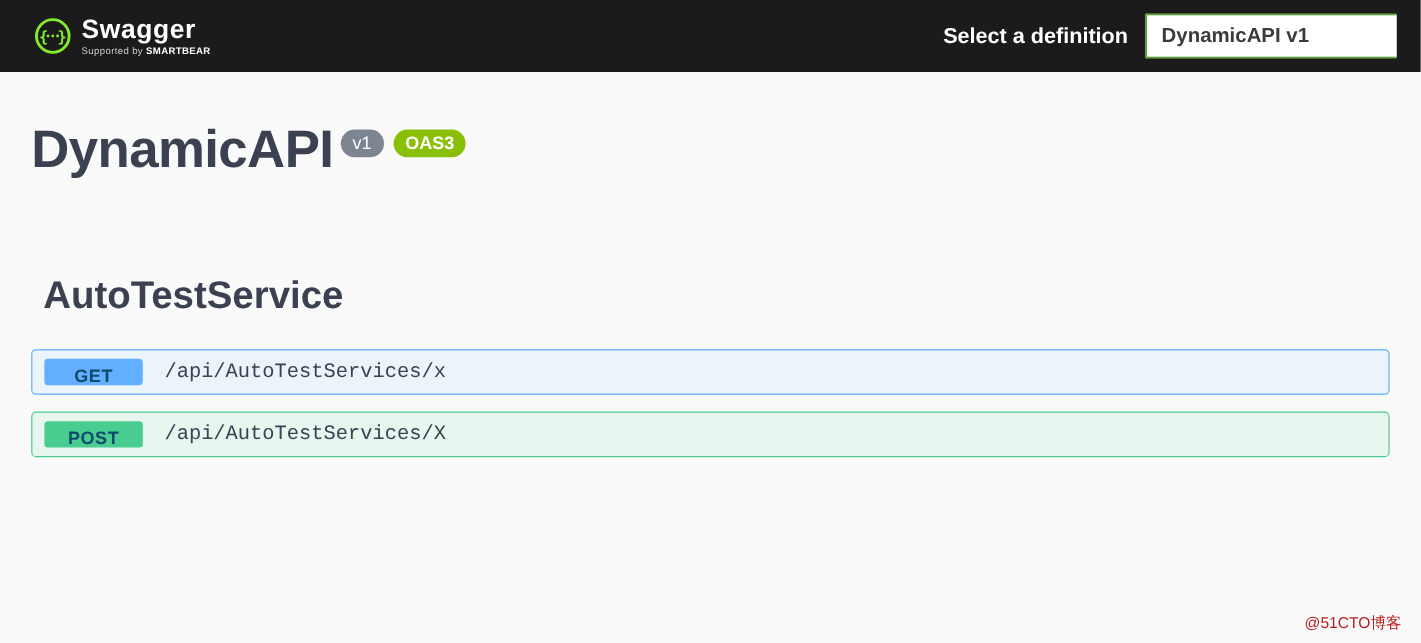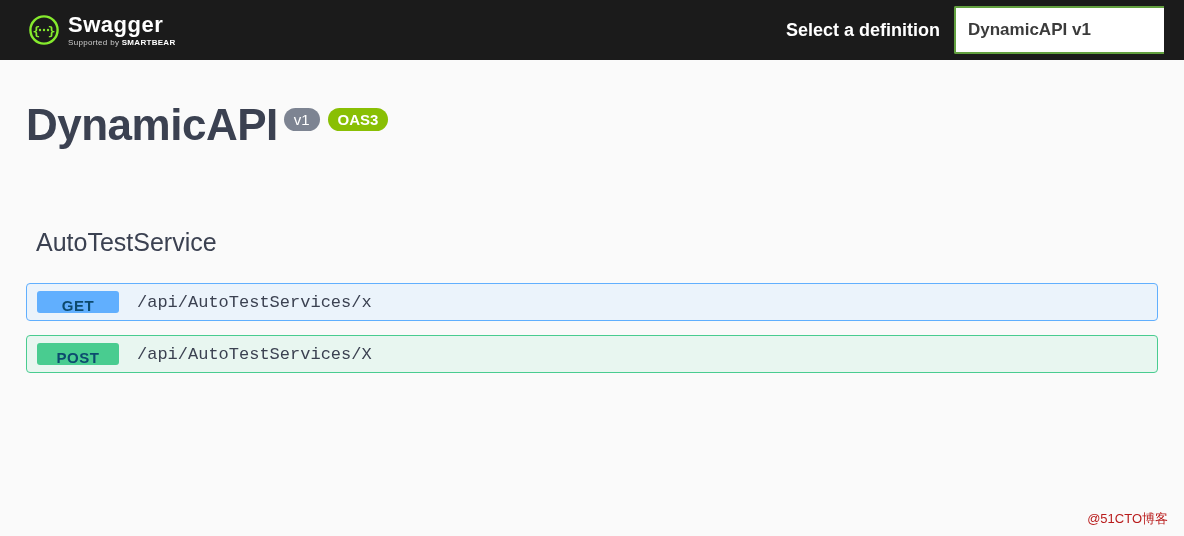--- a/index.html
+++ b/index.html
@@ -61,21 +61,21 @@
     }
     .select-label {
       color: #fff;
       font-weight: 700;
       font-size: 18px;
     }
     .definition-select {
       background: #fff;
       border: 2px solid #62a03f;
       border-right: none;
-      height: 48px;
+      height: 38px;
       min-width: 210px;
       padding: 0 12px;
       font-size: 17px;
       font-weight: 600;
       color: #3b3b3b;
       display: flex;
       align-items: center;
       border-radius: 2px 0 0 2px;
       cursor: pointer;
     }
@@ -118,22 +118,22 @@
       color: #4990e2;
       font-size: 15px;
       margin-top: 6px;
       display: inline-block;
       text-decoration: none;
     }
     .tag-section {
       margin-top: 78px;
     }
     .tag-title {
-      font-size: 25px;
-      font-weight: 400;
+      font-size: 32px;
+      font-weight: 700;
       color: #3b4151;
       padding: 0 10px;
       cursor: pointer;
     }
     .operations {
       margin-top: 26px;
     }
     .opblock {
       border-radius: 4px;
       margin-bottom: 14px;

